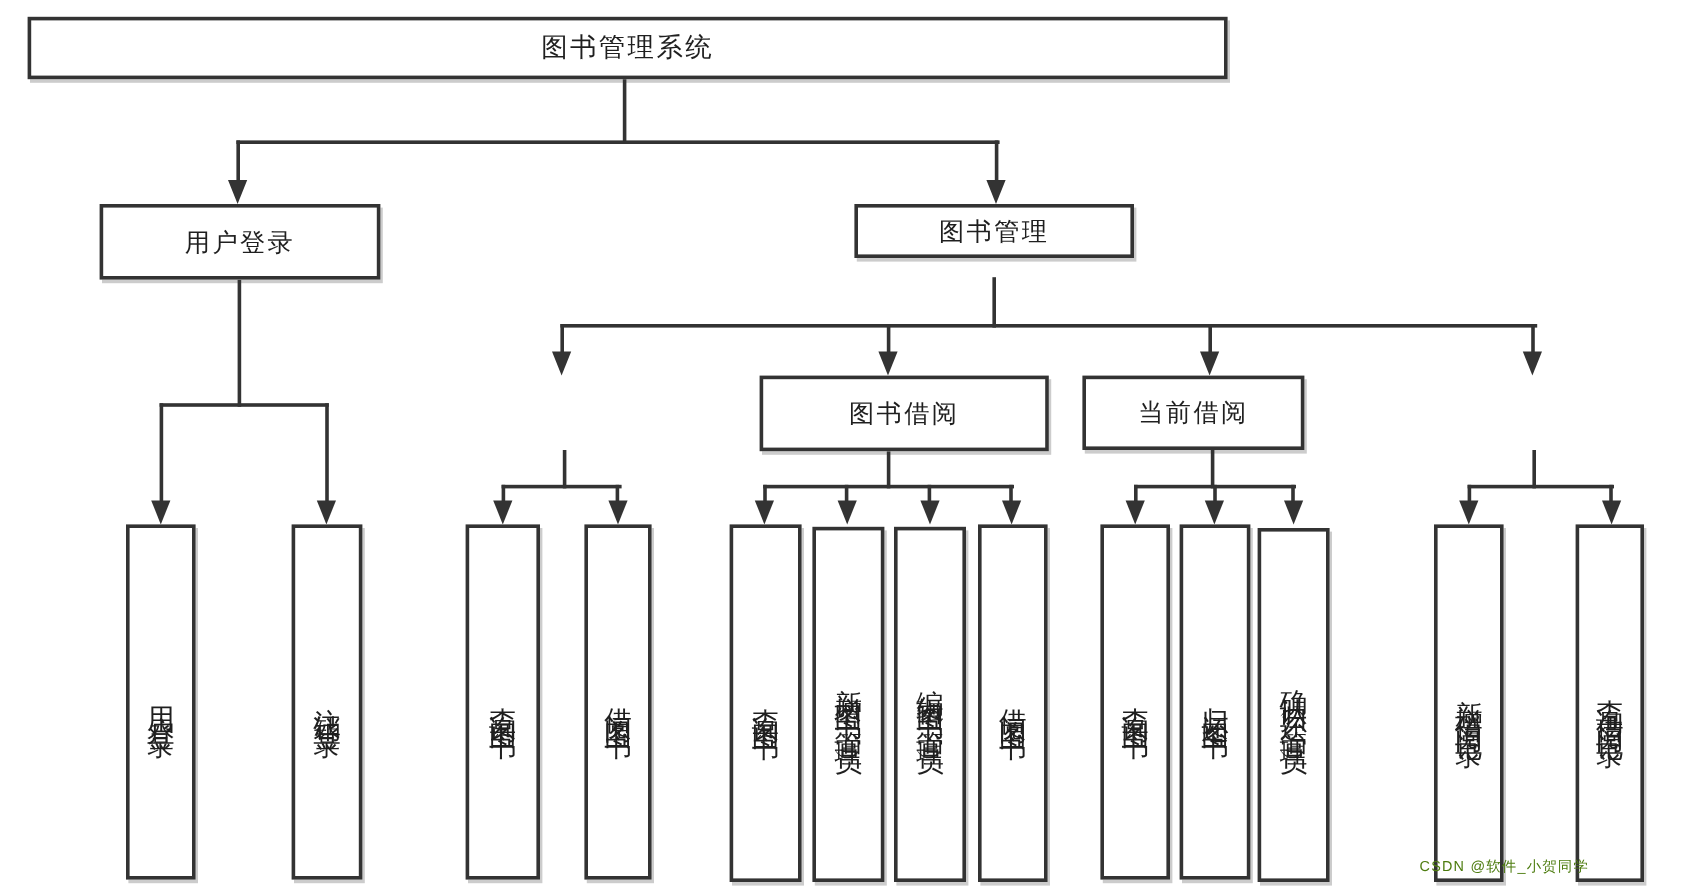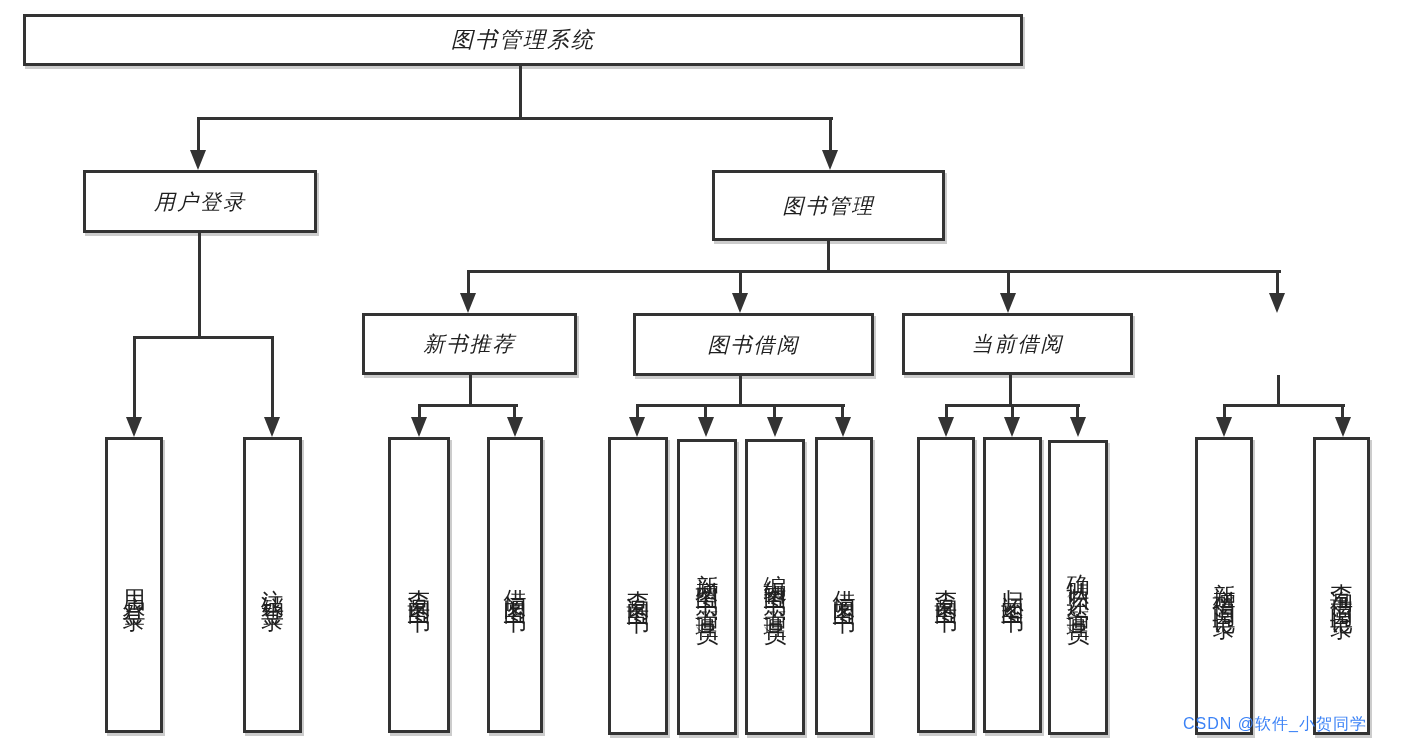--- a/index.html
+++ b/index.html
@@ -6,35 +6,35 @@
   #stage{
     position:relative;width:1405px;height:747px;background:#ffffff;overflow:hidden;
     font-family:"Liberation Sans","DejaVu Sans",sans-serif;color:#1f1f1f;
   }
   .box{
     position:absolute;background:#ffffff;border:3px solid #333333;
     box-shadow:2px 3px 0 rgba(51,51,51,0.25);
     display:flex;align-items:center;justify-content:center;
     box-sizing:border-box;text-align:center;
   }
-  .hlabel{font-size:21px;letter-spacing:2px;white-space:nowrap;font-style:italic;}
+  .hlabel{font-size:21px;letter-spacing:2px;white-space:nowrap;}
   .root .hlabel{font-size:22px;}
   .vbox{
     writing-mode:vertical-rl;text-orientation:mixed;
     font-size:23px;letter-spacing:7px;line-height:1;
   }
   .ln{position:absolute;background:#333333;}
   .ar{
     position:absolute;width:0;height:0;
     border-left:8px solid transparent;border-right:8px solid transparent;
     border-top:20px solid #333333;
   }
   #watermark{
     position:absolute;left:1183px;top:714px;width:220px;
-    font-size:16px;letter-spacing:1px;color:#3b82f6;white-space:nowrap;z-index:5;
+    font-size:12px;letter-spacing:1px;color:#4d7c0f;white-space:nowrap;z-index:5;
   }
 </style>
 </head>
 <body>
 
 <div id="stage">
 
   <div class="ln" style="left:519px;top:65px;width:3px;height:54px"></div>
   <div class="ln" style="left:197px;top:117px;width:636px;height:3px"></div>
   <div class="ln" style="left:197px;top:117px;width:3px;height:36px"></div>
@@ -95,31 +95,28 @@
   <div class="ar" style="left:1216px;top:417px"></div>
   <div class="ar" style="left:1335px;top:417px"></div>
 
   <div class="box root" style="left:23px;top:14px;width:1000px;height:52px">
     <span class="hlabel">图书管理系统</span>
   </div>
 
   <div class="box" style="left:83px;top:170px;width:234px;height:63px">
     <span class="hlabel">用户登录</span>
   </div>
-  <div class="box" style="left:712px;top:170px;width:233px;height:71px">
+  <div class="box" style="left:712px;top:170px;width:233px;height:45px">
     <span class="hlabel">图书管理</span>
   </div>
 
-  <div class="box" style="left:362px;top:313px;width:215px;height:62px">
-    <span class="hlabel">新书推荐</span>
-  </div>
   <div class="box" style="left:633px;top:313px;width:241px;height:63px">
     <span class="hlabel">图书借阅</span>
   </div>
-  <div class="box" style="left:902px;top:313px;width:231px;height:62px">
+  <div class="box" style="left:902px;top:313px;width:185px;height:62px">
     <span class="hlabel">当前借阅</span>
   </div>
 
   <div class="box vbox" style="left:105px;top:437px;width:58px;height:296px">
       <span>用户登录</span>
     </div>
   <div class="box vbox" style="left:243px;top:437px;width:59px;height:296px">
       <span>注销登录</span>
     </div>
 

